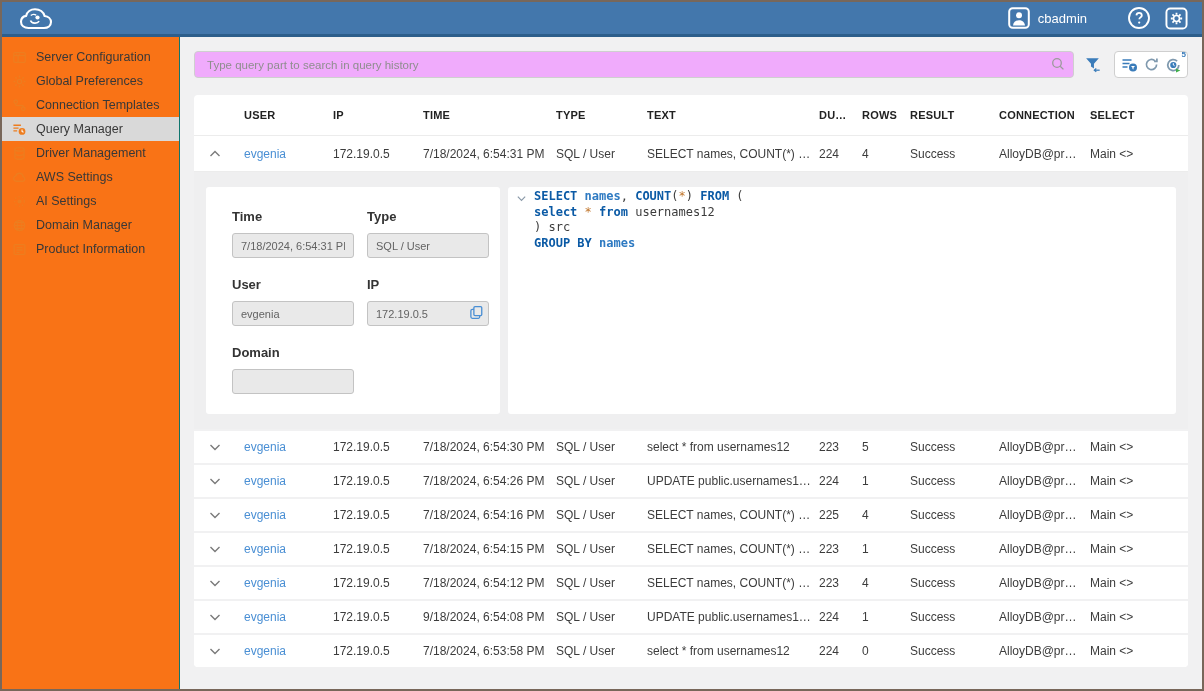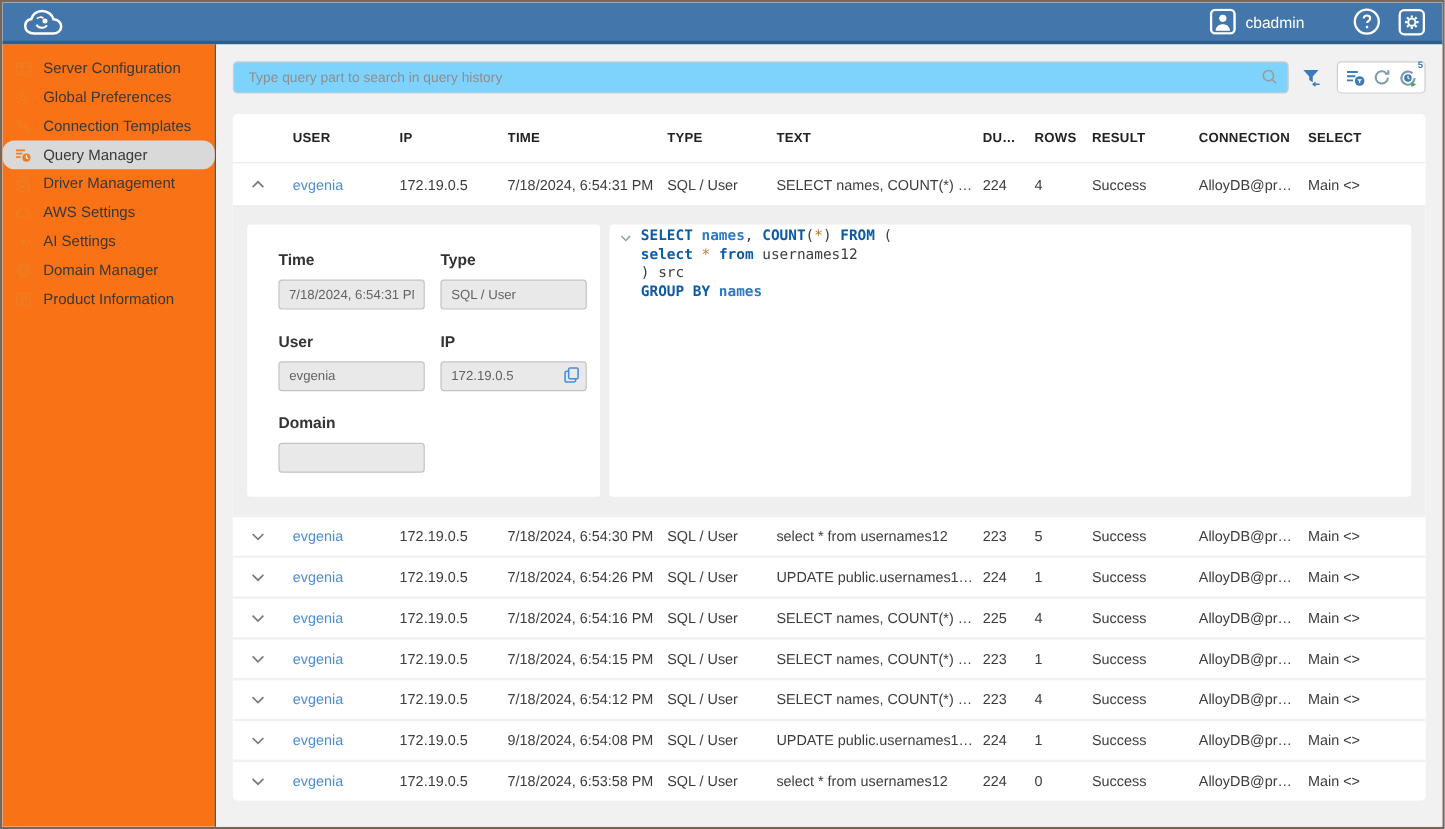--- a/index.html
+++ b/index.html
@@ -9,29 +9,29 @@
   
   .topbar { height:35px; background:#4377ac; border-bottom:3px solid #2d5e8b; display:flex; align-items:center; flex-shrink:0; padding:0 14px 0 16px; }
   .topbar .spacer { flex:1; }
   .user-chip { display:flex; align-items:center; gap:8px; color:#fff; font-size:13px; margin-right:26px; }
   .tb-btn { display:flex; align-items:center; justify-content:center; margin-left:14px; cursor:pointer; }
 
   
   .body-wrap { flex:1; display:flex; min-height:0; }
   .sidebar { width:178px; background:#f97316; border-right:1px solid #0f766e; padding-top:8px; flex-shrink:0; }
   .side-item { height:24px; display:flex; align-items:center; gap:9px; padding-left:10px; font-size:12.5px; color:#383838; cursor:pointer; white-space:nowrap; }
-  .side-item.selected { background:#d9d9d9;border-radius:10px; }
+  .side-item.selected { background:#d9d9d9; }
   .side-item svg { flex-shrink:0; }
 
   .main { flex:1; background:#f1f1f2; padding:14px; display:flex; flex-direction:column; min-width:0; }
 
   
   .toolbar { display:flex; align-items:center; height:27px; margin-bottom:17px; }
   .search-box { flex:1; position:relative; height:27px; }
-  .search-box input { width:100%; height:27px; border:1px solid #cfcfcf; border-radius:4px; padding:0 30px 0 12px; font-size:11.5px; color:#444; background:#7dd3fc; outline:none; font-family:"Liberation Sans", sans-serif; }
+  .search-box input { width:100%; height:27px; border:1px solid #cfcfcf; border-radius:4px; padding:0 30px 0 12px; font-size:11.5px; color:#444; background:#f0abfc; outline:none; font-family:"Liberation Sans", sans-serif; }
   .search-box input::placeholder { color:#8e8e8e; }
   .search-glass { position:absolute; right:9px; top:6px; }
   .funnel-btn { width:30px; height:27px; display:flex; align-items:center; justify-content:center; margin:0 6px 0 4px; cursor:pointer; }
   .icon-group { height:27px; border:1px solid #cfcfcf; border-radius:4px; background:#fff; display:flex; align-items:center; padding:0 3px; }
   .icon-group .ig-btn { width:22px; height:25px; display:flex; align-items:center; justify-content:center; cursor:pointer; }
 
   
   .qm-table { background:#fff; border-radius:4px; overflow:hidden; }
   .grid { display:grid; grid-template-columns:50px 89px 90px 133px 91px 172px 43px 48px 89px 91px 1fr; align-items:center; }
   .cell { padding-right:8px; white-space:nowrap; overflow:hidden; text-overflow:ellipsis; }

